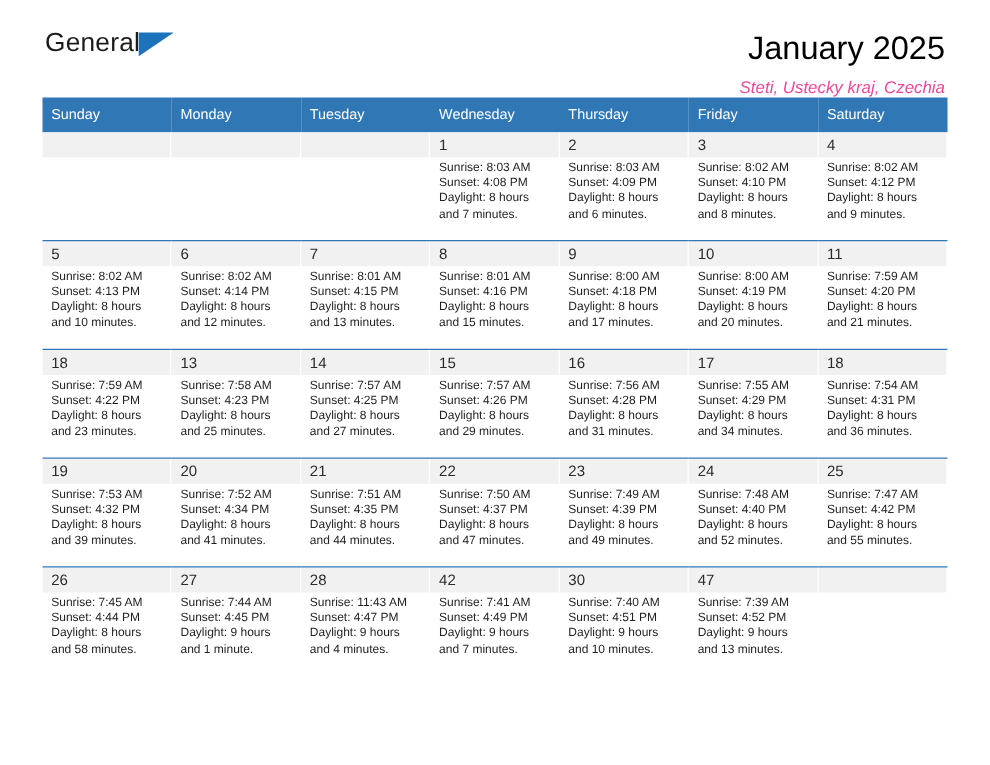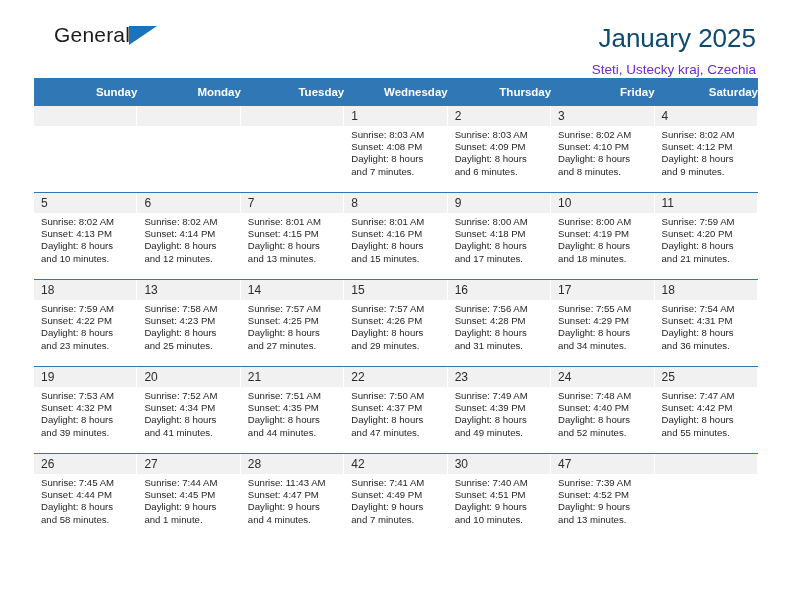--- a/index.html
+++ b/index.html
@@ -19,21 +19,20 @@
     width: 792px;
     height: 612px;
     box-sizing: border-box;
     padding: 0 34px;
   }
 
   
   .masthead {
     position: relative;
     height: 78px;
-    margin-left: 18px;
   }
   .brand {
     position: absolute;
     left: 2px;
     top: 24px;
     width: 180px;
     height: 50px;
   }
   .brand-general {
     font-size: 21px;
@@ -62,44 +61,45 @@
 
   .title-wrap {
     position: absolute;
     right: 2px;
     top: 22px;
     text-align: right;
   }
   .cal-title {
     font-size: 26px;
     font-weight: normal;
-    color: #0c4a6e;
+    color: #000000;
     line-height: 32px;
     white-space: nowrap;
   }
   .cal-subtitle {
     font-size: 13.5px;
-    color: #6d28d9;
+    color: #ec4899;
     line-height: 20px;
     margin-top: 6px;
     white-space: nowrap;
+    font-style: italic;
   }
 
   
   .calendar {
     width: 724px;
     border-collapse: collapse;
     table-layout: fixed;
   }
   .calendar th {
     background: #3077b6;
     color: #ffffff;
     font-size: 11.5px;
-    font-weight: bold;
-    text-align: right;
+    font-weight: normal;
+    text-align: left;
     padding: 5px 0 5px 7px;
     height: 18px;
     border: none;
   }
   .calendar td {
     vertical-align: top;
     padding: 0;
     border: none;
     border-top: 1px solid #3077b6;
     height: 86px;
@@ -287,21 +287,21 @@
               </div>
             </div>
           </td>
           <td>
             <div class="daybox">
               <div class="daynum">10</div>
               <div class="events">
                 <div>Sunrise: 8:00 AM</div>
                 <div>Sunset: 4:19 PM</div>
                 <div>Daylight: 8 hours</div>
-                <div>and 18 minutes.</div>
+                <div>and 20 minutes.</div>
               </div>
             </div>
           </td>
           <td>
             <div class="daybox">
               <div class="daynum">11</div>
               <div class="events">
                 <div>Sunrise: 7:59 AM</div>
                 <div>Sunset: 4:20 PM</div>
                 <div>Daylight: 8 hours</div>

